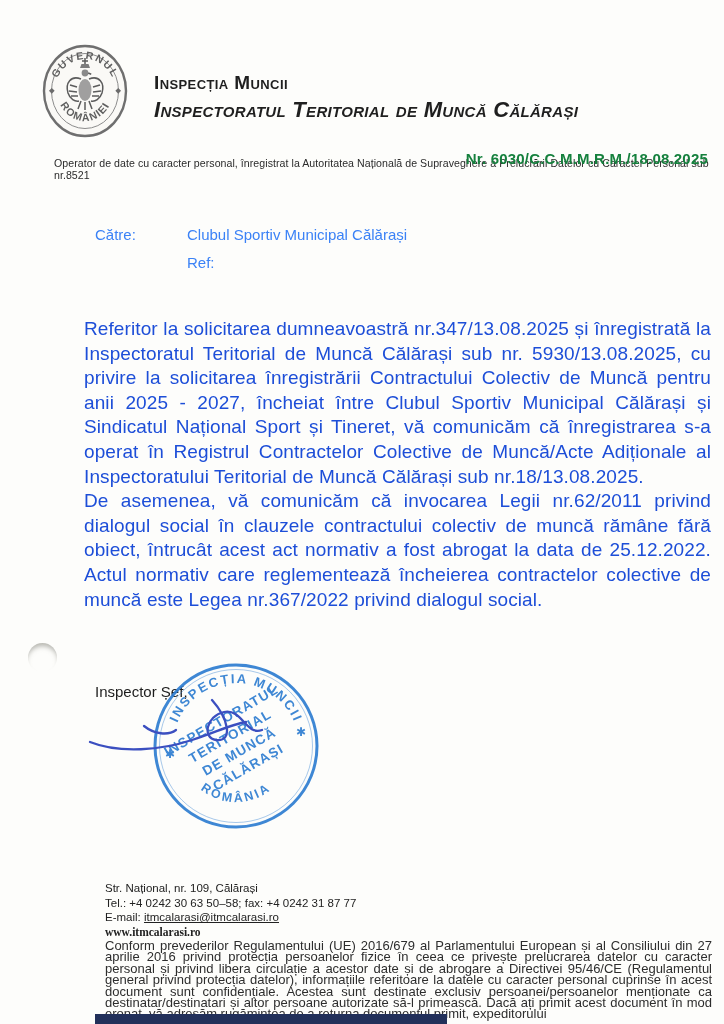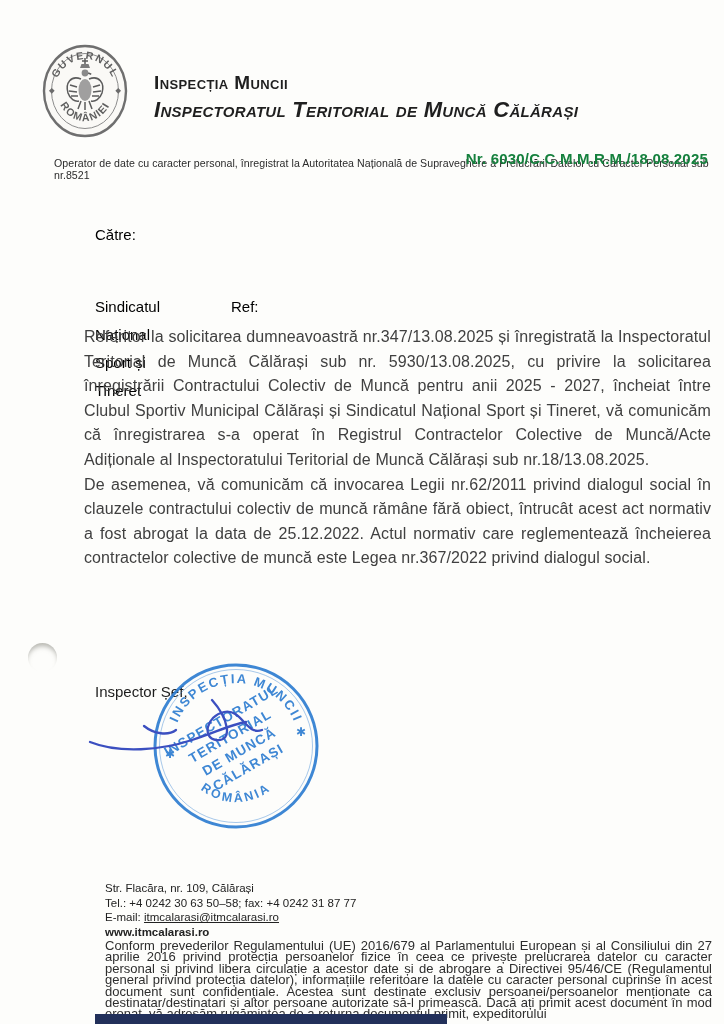--- a/index.html
+++ b/index.html
@@ -31,27 +31,27 @@
     font-size: 10.6px; font-weight: 400; color: #2b2b2b; letter-spacing: .05px; margin-top: 30px;
   }
   .reg-number {
     position: absolute; right: 16px; top: 150px;
     font-size: 15px; font-weight: 600; color: #15803d; letter-spacing: .2px;
   }
   
   .recipient {
     position: absolute; left: 95px; top: 221px;
     display: grid; grid-template-columns: 92px auto;
-    font-size: 15px; line-height: 28px; color: #000000; gap: 44px;
+    font-size: 15px; line-height: 28px; color: #3b82f6;
   }
   
   .body-text {
-    position: absolute; left: 84px; top: 325px; width: 627px;
-    font-size: 16px; line-height: 24.6px; letter-spacing: .1px;
-    text-align: justify; color: #404040;
+    position: absolute; left: 84px; top: 317px; width: 627px;
+    font-size: 19px; line-height: 24.6px; letter-spacing: .1px;
+    text-align: justify; color: #1d4ed8;
   }
   .body-text p { margin: 0; }
   
   .punch-hole {
     position: absolute; left: 28px; top: 643px; width: 29px; height: 29px;
     border-radius: 50%;
     box-shadow: inset 0 5px 5px -2px rgba(110,110,100,.5);
     background: #fdfdfb;
   }
   
@@ -60,21 +60,21 @@
     font-size: 15px; line-height: 28px; color: #1c1c1c;
   }
   .stamp-svg { position: absolute; left: 150px; top: 660px; width: 172px; height: 172px; opacity: .92; }
   .scribble-svg { position: absolute; left: 84px; top: 696px; width: 230px; height: 72px; }
   
   .footer-contact {
     position: absolute; left: 105px; top: 881px;
     font-size: 11.5px; line-height: 14.6px; color: #222;
   }
   .footer-contact a { color: #222; text-decoration: underline; }
-  .footer-website { font-weight: 700; }
+  .footer-website { font-weight: 700; font-family: Liberation Serif, serif; }
   .disclaimer {
     position: absolute; left: 105px; top: 940px; width: 607px;
     font-size: 13px; line-height: 11.4px; text-align: justify; color: #2d2d2d;
   }
   .footer-bar {
     position: absolute; left: 95px; bottom: 0; width: 352px; height: 10px;
     background: #22305a;
   }
   
   text, textPath { font-family: "Liberation Sans", sans-serif; }
@@ -116,22 +116,22 @@
 
   <div class="header-text">
     <div class="inst-parent">Inspecția Muncii</div>
     <div class="inst-main">Inspectoratul Teritorial de Muncă Călărași</div>
   </div>
   <div class="operator-note">Operator de date cu caracter personal, înregistrat la Autoritatea Națională de Supraveghere a Prelucrării Datelor cu Caracter Personal sub nr.8521</div>
   <div class="reg-number">Nr. 6030/C.C.M.M.R.M./18.08.2025</div>
 
   <div class="recipient">
     <div>Către:</div>
+    <div>Clubul Sportiv Municipal Călărași</div>
     <div></div>
-    <div>Sindicatul Național Sport și Tineret</div>
     <div>Ref:</div>
   </div>
 
   <div class="body-text">
     <p>Referitor la solicitarea dumneavoastră nr.347/13.08.2025 și înregistrată la Inspectoratul Teritorial de Muncă Călărași sub nr. 5930/13.08.2025, cu privire la solicitarea înregistrării Contractului Colectiv de Muncă pentru anii 2025 - 2027, încheiat între Clubul Sportiv Municipal Călărași și Sindicatul Național Sport și Tineret, vă comunicăm că înregistrarea s-a operat în Registrul Contractelor Colective de Muncă/Acte Adiționale al Inspectoratului Teritorial de Muncă Călărași sub nr.18/13.08.2025.</p>
     <p>De asemenea, vă comunicăm că invocarea Legii nr.62/2011 privind dialogul social în clauzele contractului colectiv de muncă rămâne fără obiect, întrucât acest act normativ a fost abrogat la data de 25.12.2022. Actul normativ care reglementează încheierea contractelor colective de muncă este Legea nr.367/2022 privind dialogul social.</p>
   </div>
 
   <div class="punch-hole"></div>
 
@@ -164,21 +164,21 @@
 
   <svg class="scribble-svg" viewBox="0 0 230 72">
     <g stroke="#3b4fc0" stroke-width="2.3" fill="none" stroke-linecap="round">
       <path d="M 6,46 C 36,58 78,54 108,44 C 130,37 148,28 162,26"></path>
       <path d="M 128,4 C 144,22 150,46 132,44 C 118,42 122,20 140,16 C 158,12 162,40 178,34"></path>
       <path d="M 60,30 C 70,38 84,40 92,34"></path>
     </g>
   </svg>
 
   <div class="footer-contact">
-    <div>Str. Flacăra, nr. 109, Călărași</div>
+    <div>Str. Național, nr. 109, Călărași</div>
     <div>Tel.: +4 0242 30 63 50–58; fax: +4 0242 31 87 77</div>
     <div><span>E-mail: </span><a href="#">itmcalarasi@itmcalarasi.ro</a></div>
     <div class="footer-website">www.itmcalarasi.ro</div>
   </div>
 
   <div class="disclaimer">Conform prevederilor Regulamentului (UE) 2016/679 al Parlamentului European și al Consiliului din 27 aprilie 2016 privind protecția persoanelor fizice în ceea ce privește prelucrarea datelor cu caracter personal și privind libera circulație a acestor date și de abrogare a Directivei 95/46/CE (Regulamentul general privind protecția datelor), informațiile referitoare la datele cu caracter personal cuprinse în acest document sunt confidențiale. Acestea sunt destinate exclusiv persoanei/persoanelor menționate ca destinatar/destinatari și altor persoane autorizate să-l primească. Dacă ați primit acest document în mod eronat, vă adresăm rugămintea de a returna documentul primit, expeditorului</div>
 
   <div class="footer-bar"></div>
 
 </div>

